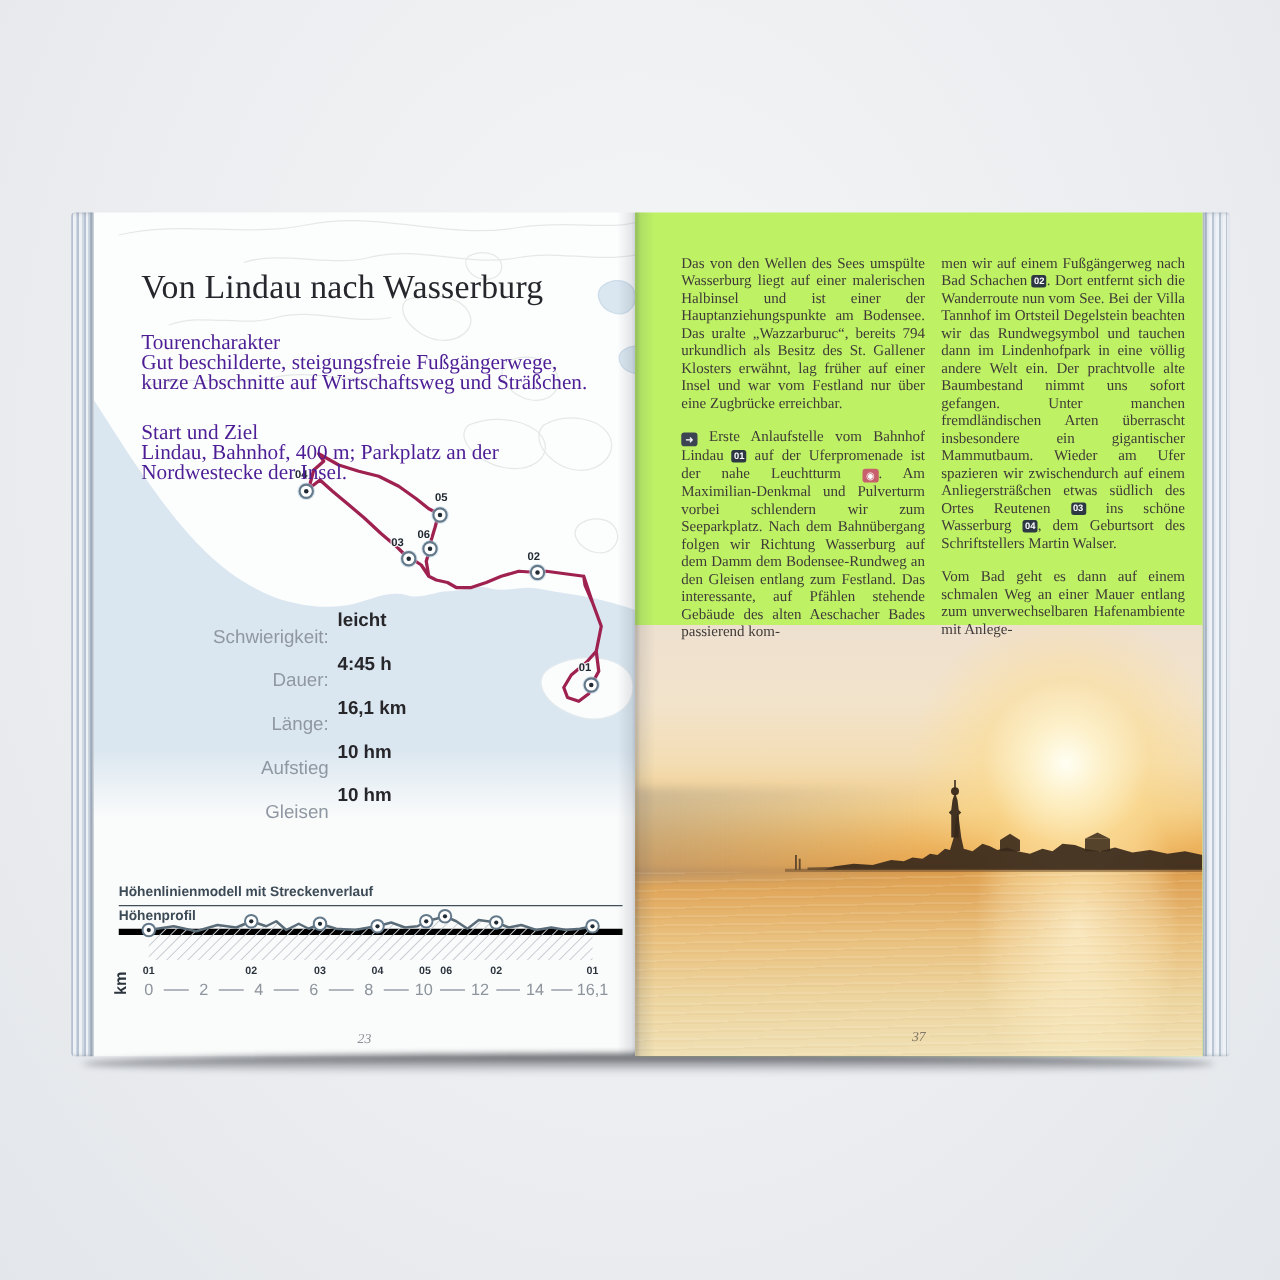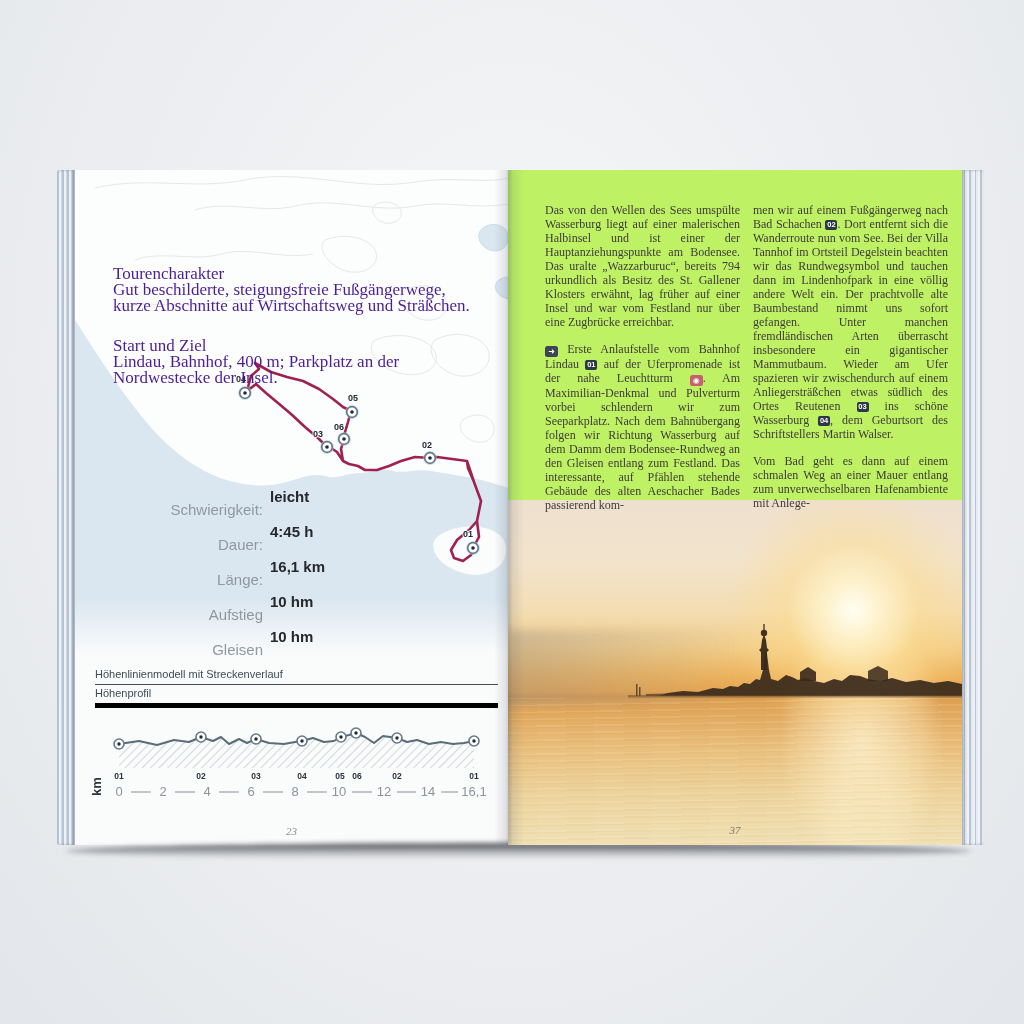--- a/index.html
+++ b/index.html
@@ -50,21 +50,21 @@
   .tb-charakter{ top:96px; }
   .tb-start{ top:168px; }
 
   .stats{ position:absolute; left:20px; top:316px; z-index:10; font-family:"Liberation Sans",sans-serif; font-size:15px; }
   .stat-row{ display:flex; line-height:22px; }
   .stat-label{ width:168px; text-align:right; color:#8f98a2;margin-top:13px; }
   .stat-value{ margin-left:7px; font-weight:bold; color:#26262b; }
 
   .section-label{
     position:absolute; left:20px; width:403px; z-index:10;
-    font-family:"Liberation Sans",sans-serif; font-weight:normal; font-size:11px; color:#3d4b57;
+    font-family:"Liberation Sans",sans-serif; font-weight:bold; font-size:11px; color:#3d4b57;margin-top:40px;
   }
   .sl-1{ top:498px; border-bottom:1.6px solid #3f4e5a; padding-bottom:4px; }
   .sl-2{ top:517px; border-bottom:5px solid #000000; padding-bottom:4px; }
 
   .profile-svg{ position:absolute; left:14px; top:540px; z-index:10; }
   .pf-line{ fill:none; stroke:#5b6c79; stroke-width:2; stroke-linejoin:round; }
   .pf-tick{ font-family:"Liberation Sans",sans-serif; font-size:13px; fill:#8d949c; }
   .pf-wp{ font-family:"Liberation Sans",sans-serif; font-size:8.5px; font-weight:bold; fill:#2b333c; }
   .pf-km{ font-family:"Liberation Sans",sans-serif; font-size:13px; font-weight:bold; fill:#2b333c; }
 
@@ -187,20 +187,21 @@
         <text class="map-wp-label" x="393" y="367" text-anchor="middle">01</text>
         <text class="map-wp-label" x="352" y="278" text-anchor="middle">02</text>
         <text class="map-wp-label" x="243" y="267" text-anchor="middle">03</text>
         <text class="map-wp-label" x="166" y="212" text-anchor="middle">04</text>
         <text class="map-wp-label" x="278" y="231" text-anchor="middle">05</text>
         <text class="map-wp-label" x="264" y="260" text-anchor="middle">06</text>
       </g>
     </svg>
     <div class="map-fade"></div>
 
+    <div class="tour-title">Von Lindau nach Wasserburg</div>
 
     <div class="tour-block tb-charakter">
       <div>Tourencharakter</div>
       <div>Gut beschilderte, steigungsfreie Fußgängerwege, kurze Abschnitte auf Wirtschaftsweg und Sträßchen.</div>
     </div>
 
     <div class="tour-block tb-start">
       <div>Start und Ziel</div>
       <div>Lindau, Bahnhof, 400 m; Parkplatz an der Nordwestecke der Insel.</div>
     </div>

